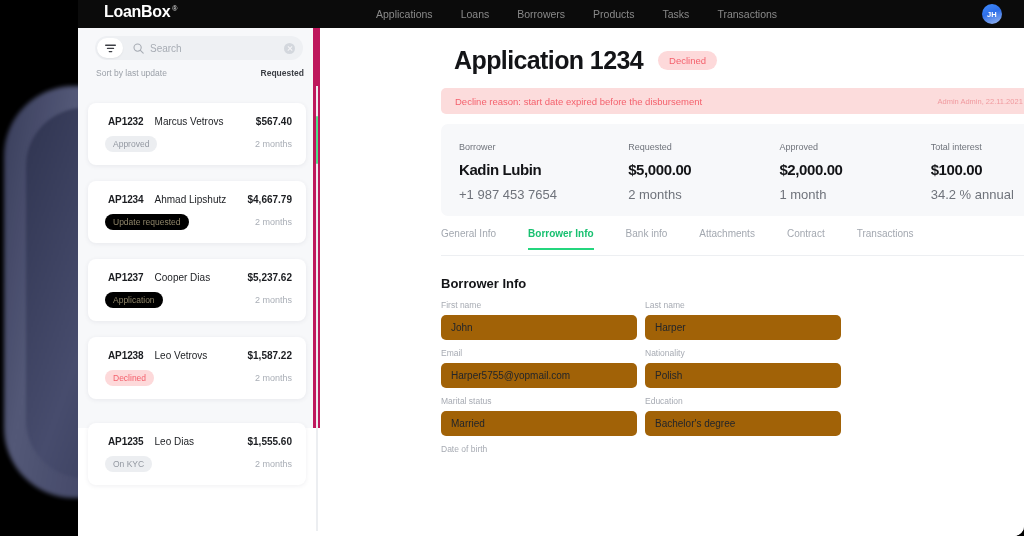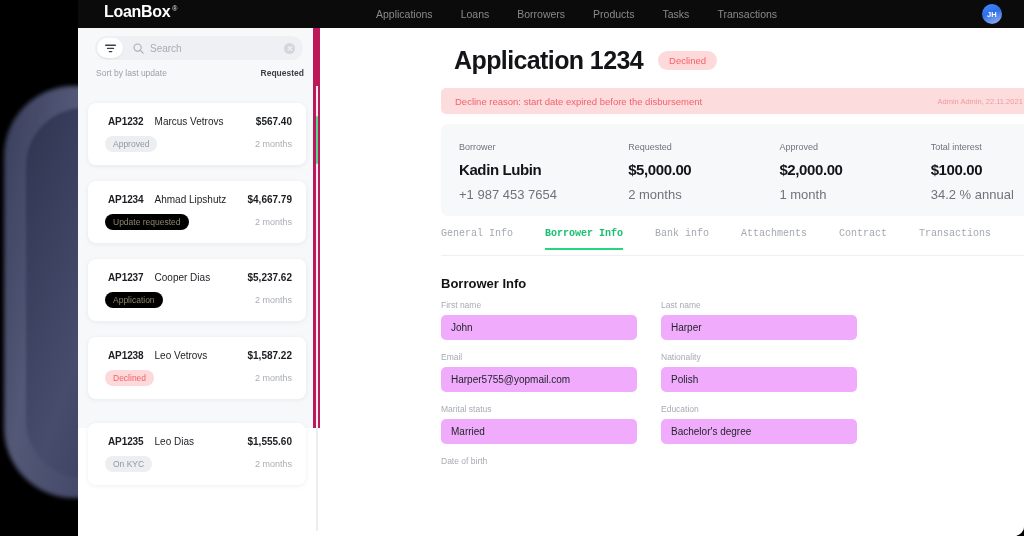--- a/index.html
+++ b/index.html
@@ -194,40 +194,40 @@
   .sum-value { font-size: 15px; font-weight: bold; color: #131417; margin-top: 9px; letter-spacing: -.4px; }
   .sum-sub { font-size: 13px; color: #6f737b; margin-top: 9px; }
 
   .tabs {
     position: absolute; left: 121px; top: 200px;
     width: 629px; height: 28px;
     border-bottom: 1px solid #edeff2;
     display: flex; align-items: flex-start; gap: 32px;
   }
   .tab {
-    font-size: 10px; color: #a3a8b0; padding-bottom: 9px; cursor: pointer; white-space: nowrap; font-family: Liberation Mono, monospace;
+    font-size: 10px; color: #a3a8b0; padding-bottom: 9px; cursor: pointer; white-space: nowrap;
   }
   .tab.active { color: #18c070; font-weight: bold; border-bottom: 2.2px solid #24d67e; }
 
   .section-title {
     position: absolute; left: 121px; top: 248px;
     font-size: 13px; font-weight: bold; color: #131417;
   }
 
   .form {
     position: absolute; left: 121px; top: 272px;
     width: 560px;
     display: flex; flex-wrap: wrap;
-    column-gap: 24px; row-gap: 12px;
+    column-gap: 24px; row-gap: 12px; gap: 8px;
   }
   .field { width: 196px; }
   .field-label { font-size: 8.5px; color: #a7abb3; margin-bottom: 5px; }
   .field-input {
     width: 196px; height: 25px;
-    background: #f0abfc; border: none; border-radius: 5px;
+    background: #a16207; border: none; border-radius: 5px;
     font-family: "Liberation Sans", sans-serif;
     font-size: 10px; color: #22252a; padding-left: 10px;
   }
 </style>
 </head>
 <body>
 
 <div class="deco-shape"></div>
 <div class="deco-inner"></div>
 

